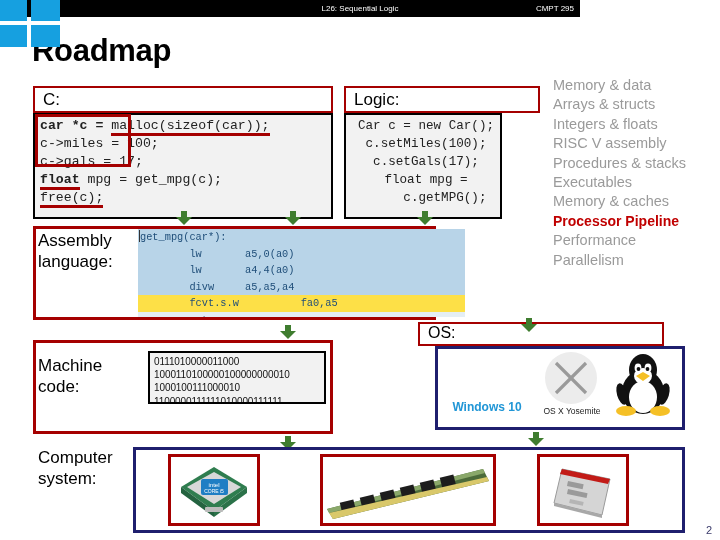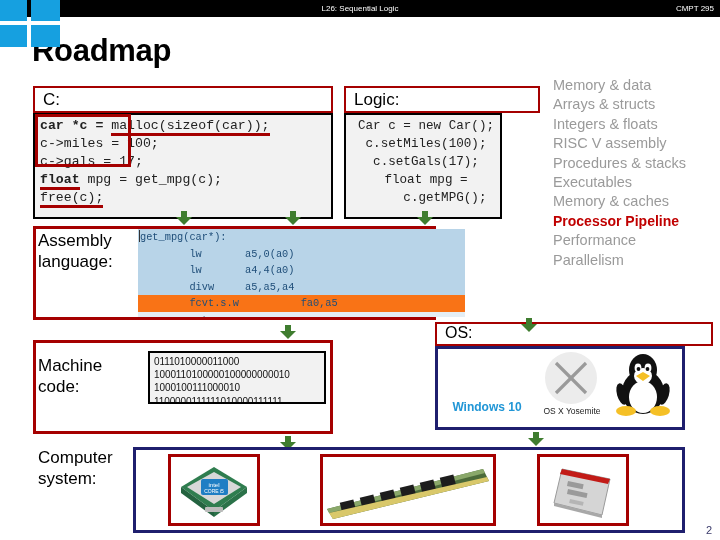--- a/index.html
+++ b/index.html
@@ -2,21 +2,21 @@
 <html><head>
 <meta charset="utf-8">
 <style>
   html,body{margin:0;padding:0;}
   body{
     width:720px;height:540px;overflow:hidden;background:#ffffff;
     font-family:"Liberation Sans",sans-serif;position:relative;
   }
   
   #topbar{
-    position:absolute;left:0;top:0;width:720px;height:17px;background:#000000;
+    position:absolute;left:0;top:0;width:580px;height:17px;background:#000000;
     color:#ffffff;font-size:8px;
   }
   #topbar .lec{position:absolute;left:0;top:0;width:720px;text-align:center;line-height:17px;}
   #topbar .course{position:absolute;right:6px;top:0;line-height:17px;}
 
   
   #title{
     position:absolute;left:32px;top:33px;font-size:31px;font-weight:bold;color:#000000;
     letter-spacing:-0.3px;
   }
@@ -71,21 +71,21 @@
     position:absolute;left:38px;top:230px;width:100px;font-size:17px;color:#000000;
     line-height:21px;
   }
   #asm-code{
     position:absolute;left:138px;top:229px;width:327px;height:88px;
     font-family:"Liberation Mono",monospace;font-size:10.3px;line-height:16.5px;
     color:#1f4e79;background:#fbfbef;overflow:hidden;
   }
   #asm-code .ln{white-space:pre;padding-left:2px;}
   #asm-code .ln.sel{background:#b8d4e8;}
-  #asm-code .ln.sel2{background:#f97316;}
+  #asm-code .ln.sel2{background:#fde047;}
   #asm-code .ln.sel3{background:#e4eef5;}
   #asm-code .caret{
     position:absolute;left:1px;top:1px;width:1px;height:12px;background:#333;
   }
 
   
   #mc-box{
     position:absolute;left:33px;top:340px;width:300px;height:94px;
     box-sizing:border-box;border:3px solid #a50000;background:#ffffff;
   }
@@ -94,21 +94,21 @@
   }
   #mc-inner{
     position:absolute;left:148px;top:351px;width:178px;height:53px;
     box-sizing:border-box;border:2px solid #000000;background:#f2f2f2;
     font-family:"Liberation Sans",sans-serif;font-size:10px;line-height:13.2px;
     color:#111;padding:2px 0 0 4px;overflow:hidden;letter-spacing:-0.1px;
   }
   #mc-inner .ln{white-space:nowrap;}
 
   
-  #os-hdr{left:435px;top:322px;width:278px;height:24px;}
+  #os-hdr{left:418px;top:322px;width:246px;height:24px;}
   #os-box{
     position:absolute;left:435px;top:346px;width:250px;height:84px;
     box-sizing:border-box;border:3px solid #1f1f6e;background:#ffffff;
   }
   #win-logo{left:456px;top:353px;width:60px;height:47px;}
   #win-logo .tile{position:absolute;background:#16a0e0;}
   #win-caption{
     position:absolute;left:448px;top:400px;width:78px;text-align:center;
     font-size:12px;color:#2196d6;font-weight:600;
   }

